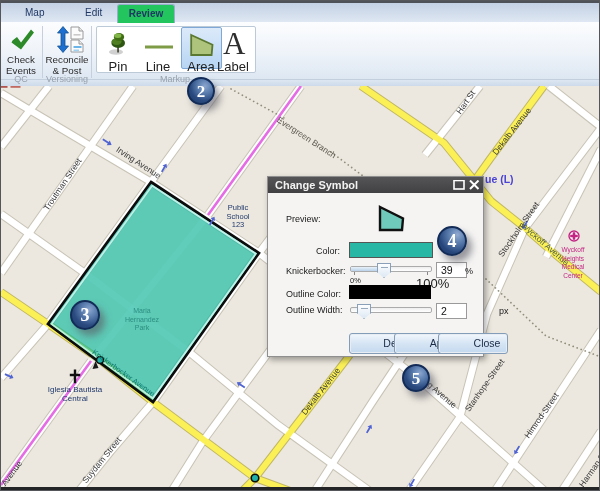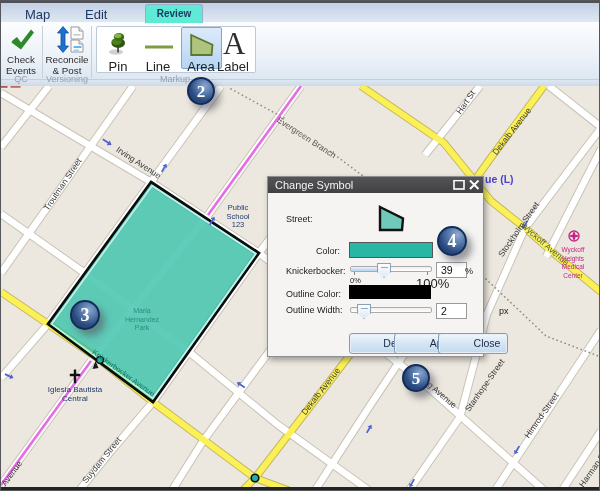--- a/index.html
+++ b/index.html
@@ -3,42 +3,42 @@
 <meta charset="utf-8">
 <style>
   html,body{margin:0;padding:0;}
   body{width:600px;height:491px;overflow:hidden;font-family:"Liberation Sans",sans-serif;}
   #app{position:relative;width:600px;height:491px;background:#ece8df;overflow:hidden;
        box-sizing:border-box;border:1px solid #55565a;outline:1px solid #7a7b7f;outline-offset:-2px;}
   
   #ribbon{position:absolute;left:0;top:0;width:600px;height:85px;z-index:5;}
   #tabbar{position:absolute;left:0;top:0;width:600px;height:21px;
     background:linear-gradient(#c3d0e4,#dfe8f3);border-top:2px solid #4e5157;box-sizing:border-box;}
-  .tab{position:absolute;top:6px;font-size:13px;color:#1f3864;}
-  #tab-review{position:absolute;left:144px;top:3px;width:56px;height:18px;background:#5eead4;
+  .tab{position:absolute;top:6px;font-size:10px;color:#1f3864;}
+  #tab-review{position:absolute;left:116px;top:3px;width:56px;height:18px;background:#22c55e;
     border:1px solid #98aecb;border-bottom:none;border-radius:3px 3px 0 0;
     font-size:10px;font-weight:bold;color:#1f3864;text-align:center;line-height:17px;}
   #ribbonbody{position:absolute;left:0;top:21px;width:600px;height:58px;
     background:linear-gradient(#fcfdfe,#eef3f9 55%,#dde7f2);border-bottom:1px solid #c3cfdd;box-sizing:border-box;}
   #ribbonfoot{position:absolute;left:0;top:79px;width:600px;height:6px;background:linear-gradient(#dde7f2,#cddaea);}
   .grouplabel{position:absolute;width:90px;text-align:center;top:73px;font-size:9px;color:#97a1ad;}
   .vsep{position:absolute;top:25px;height:52px;width:1px;background:#c6d0dc;}
   .btxt{position:absolute;width:90px;text-align:center;font-size:9.8px;color:#2b2b2b;}
   
   #mkpanel{position:absolute;left:95px;top:25px;width:158px;height:45px;background:#fff;
     border:1px solid #bccad8;border-radius:2px;}
   .mklabel{position:absolute;width:40px;text-align:center;font-size:13px;color:#222;}
   #areasel{position:absolute;left:180px;top:26px;width:41px;height:42px;background:linear-gradient(#dceafa,#b7d5f3);
     border:1px solid #7fa8d6;border-radius:2px;box-sizing:border-box;}
   
   #dlg{position:absolute;left:266px;top:175px;width:217px;height:181px;z-index:20;
     background:#f5f4f3;border:1px solid #8f8f8f;box-sizing:border-box;
     box-shadow:2px 3px 6px rgba(0,0,0,0.35);}
   #dlgtitle{position:absolute;left:0;top:0;width:100%;height:16px;background:linear-gradient(#555557,#414143);
-    color:#f2f2f2;font-size:11px;font-weight:normal;line-height:16px;padding-left:7px;box-sizing:border-box;}
+    color:#f2f2f2;font-size:11px;font-weight:bold;line-height:16px;padding-left:7px;box-sizing:border-box;}
   .dlglab{position:absolute;left:18px;font-size:9px;color:#1a1a1a;}
   .dlgfield{position:absolute;left:168px;width:25px;height:14px;background:#fff;border:1px solid #9a9a9a;
     font-size:10.5px;color:#111;padding-left:4px;line-height:14px;}
   .dlgunit{position:absolute;left:197px;font-size:9px;color:#1a1a1a;}
   .dbtn{position:absolute;top:156px;height:19px;background:linear-gradient(#f2f7fc,#d8e6f5 45%,#c3d9ef);
     border:1px solid #839cb8;border-radius:3px;font-size:10.5px;color:#1a2b45;text-align:center;line-height:18px;
     box-shadow:0 0 0 1px #e8edf3 inset;padding-left:28px;}
   
   .slider{position:absolute;height:4px;background:linear-gradient(#eee,#fff);border:1px solid #ababab;border-radius:2px;}
   .sliderfill{position:absolute;left:0;top:0;height:100%;background:linear-gradient(#e8f1fa,#b9d2ea);}
@@ -269,21 +269,21 @@
   <div class="grouplabel" style="left:129px;">Markup</div>
 </div>
 
 <div id="dlg">
   <div id="dlgtitle">Change Symbol
     <svg width="28" height="10" viewBox="0 0 28 10" style="position:absolute;right:2px;top:3px;">
       <rect x="1" y="0.5" width="10" height="8.5" fill="none" stroke="#fff" stroke-width="1.6"></rect>
       <path d="M 17,0.5 L 25.5,9 M 25.5,0.5 L 17,9" stroke="#fff" stroke-width="2"></path>
     </svg>
   </div>
-  <div class="dlglab" style="top:37px;">Street:</div>
+  <div class="dlglab" style="top:37px;">Preview:</div>
   <svg width="30" height="28" viewBox="0 0 30 28" style="position:absolute;left:109px;top:28px;">
     <path d="M 3,2 L 26,13.5 L 25,25 L 3,25 Z" fill="#6fcabb" stroke="#111" stroke-width="2.4"></path>
   </svg>
   <div class="dlglab" style="top:69px;margin-left:30px;">Color:</div>
   <div style="position:absolute;left:81px;top:65px;width:82px;height:14px;background:#29b7a5;border:1px solid #555;"></div>
   <div class="dlglab" style="top:89px;">Knickerbocker:</div>
   <div class="slider" style="left:82px;top:89px;width:80px;">
     <div class="sliderfill" style="width:36px;"></div>
     <div class="thumb" style="left:26px;"></div>
     <div class="tick" style="left:3px;"></div>

